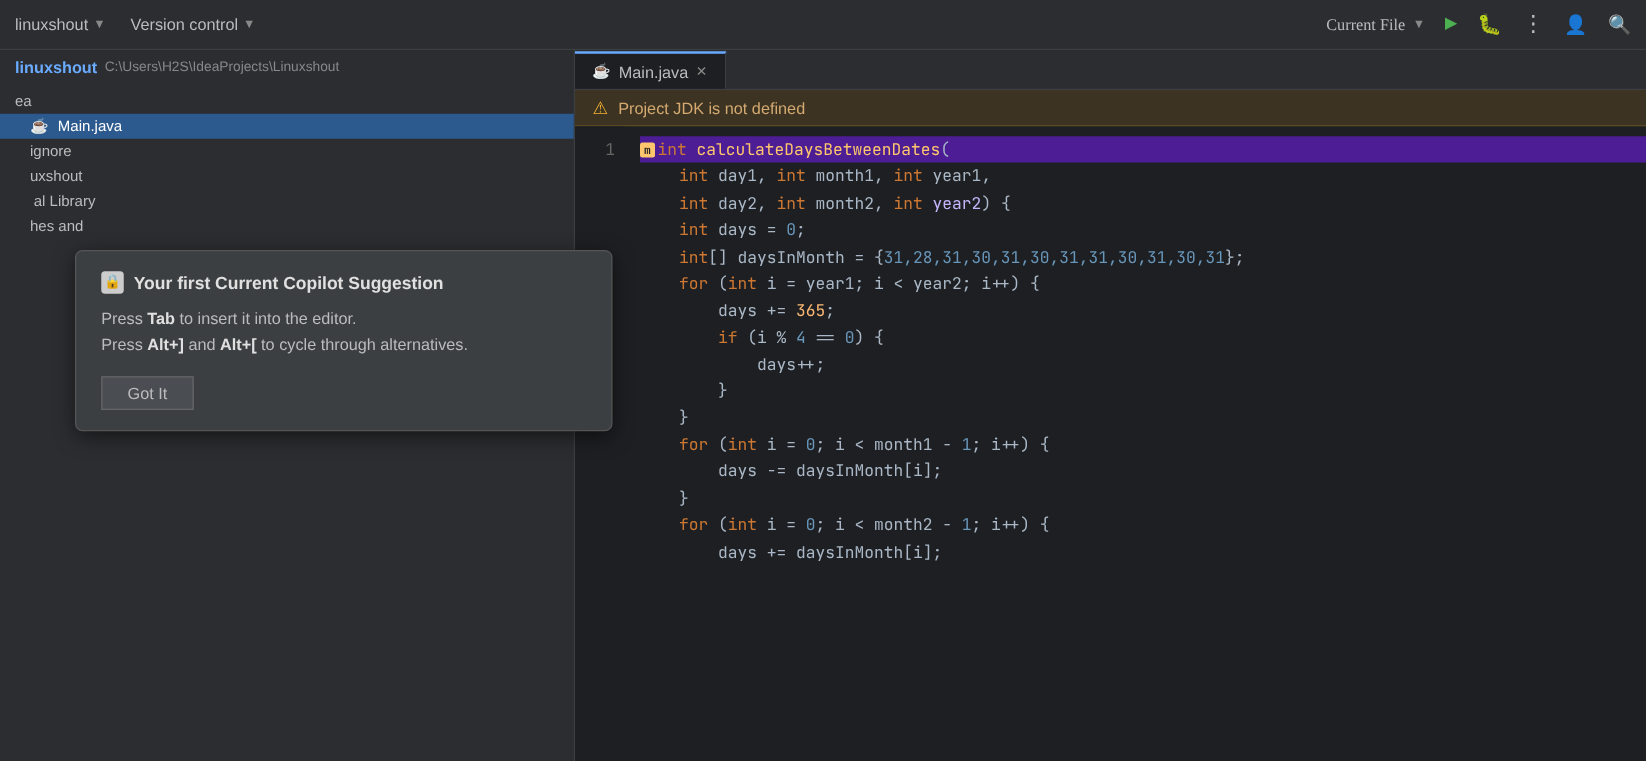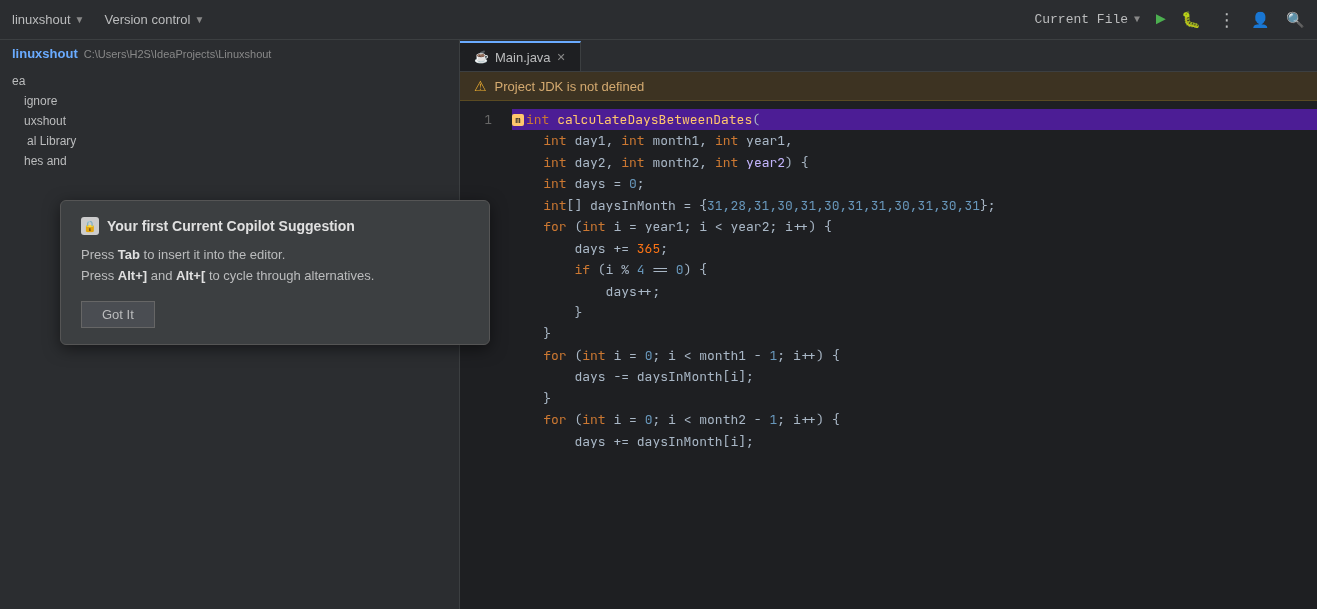--- a/index.html
+++ b/index.html
@@ -44,21 +44,21 @@
       display: flex;
       align-items: center;
       gap: 16px;
       color: #bbbcbd;
     }
     .top-bar-right .run-config {
       display: flex;
       align-items: center;
       gap: 6px;
       font-size: 13px;
-      font-family: Liberation Mono, monospace;
+      font-family: Liberation Serif, serif;
       color: #bbbcbd;
       margin-left: 32px;
     }
     .icon-btn {
       color: #bbbcbd;
       cursor: pointer;
       font-size: 16px;
       display: flex;
       align-items: center;
     }
@@ -314,20 +314,24 @@
   <div class="sidebar">
     <div class="sidebar-header">
       <span class="project-name">linuxshout</span>
       <span class="project-path">C:\Users\H2S\IdeaProjects\Linuxshout</span>
     </div>
 
     <div class="sidebar-tree">
       <div class="tree-item">
         <span>ea</span>
       </div>
+      <div class="tree-item active" style="padding-left:24px;">
+        <span class="file-icon">☕</span>
+        <span>Main.java</span>
+      </div>
       <div class="tree-item" style="padding-left:24px;">
         <span>ignore</span>
       </div>
       <div class="tree-item" style="padding-left:24px;">
         <span>uxshout</span>
       </div>
       <div class="tree-item" style="padding-left:27px;">
         <span>al Library</span>
       </div>
       <div class="tree-item" style="padding-left:24px;">
@@ -371,21 +375,21 @@
       <div class="line-numbers">
         <div>1</div>
       </div>
       <div class="code-content">
         <div class="code-line highlighted"><span class="method-icon">m</span><span style="color:#CC7832;">int</span><span style="color:#a9b7c6;"> </span><span style="color:#FFC66D;">calculateDaysBetweenDates</span><span style="color:#a9b7c6;">(</span></div>
         <div class="code-line">    <span style="color:#CC7832;">int</span> <span style="color:#a9b7c6;">day1</span>, <span style="color:#CC7832;">int</span> <span style="color:#a9b7c6;">month1</span>, <span style="color:#CC7832;">int</span> <span style="color:#a9b7c6;">year1</span>,</div>
         <div class="code-line">    <span style="color:#CC7832;">int</span> <span style="color:#a9b7c6;">day2</span>, <span style="color:#CC7832;">int</span> <span style="color:#a9b7c6;">month2</span>, <span style="color:#CC7832;">int</span> <span style="color:#c4b5fd;">year2</span>) {</div>
         <div class="code-line">    <span style="color:#CC7832;">int</span> days = <span style="color:#6897bb;">0</span>;</div>
         <div class="code-line">    <span style="color:#CC7832;">int</span>[] daysInMonth = {<span style="color:#6897bb;">31,28,31,30,31,30,31,31,30,31,30,31</span>};</div>
         <div class="code-line">    <span style="color:#CC7832;">for</span> (<span style="color:#CC7832;">int</span> i = year1; i &lt; year2; i++) {</div>
-        <div class="code-line">        days += <span style="color:#f97316;">365</span>;</div>
+        <div class="code-line">        days += <span style="color:#fdba74;">365</span>;</div>
         <div class="code-line">        <span style="color:#CC7832;">if</span> (i % <span style="color:#6897bb;">4</span> == <span style="color:#6897bb;">0</span>) {</div>
         <div class="code-line">            days++;</div>
         <div class="code-line">        }</div>
         <div class="code-line">    }</div>
         <div class="code-line">    <span style="color:#CC7832;">for</span> (<span style="color:#CC7832;">int</span> i = <span style="color:#6897bb;">0</span>; i &lt; month1 - <span style="color:#6897bb;">1</span>; i++) {</div>
         <div class="code-line">        days -= daysInMonth[i];</div>
         <div class="code-line">    }</div>
         <div class="code-line">    <span style="color:#CC7832;">for</span> (<span style="color:#CC7832;">int</span> i = <span style="color:#6897bb;">0</span>; i &lt; month2 - <span style="color:#6897bb;">1</span>; i++) {</div>
         <div class="code-line">        days += daysInMonth[i];</div>
       </div>

